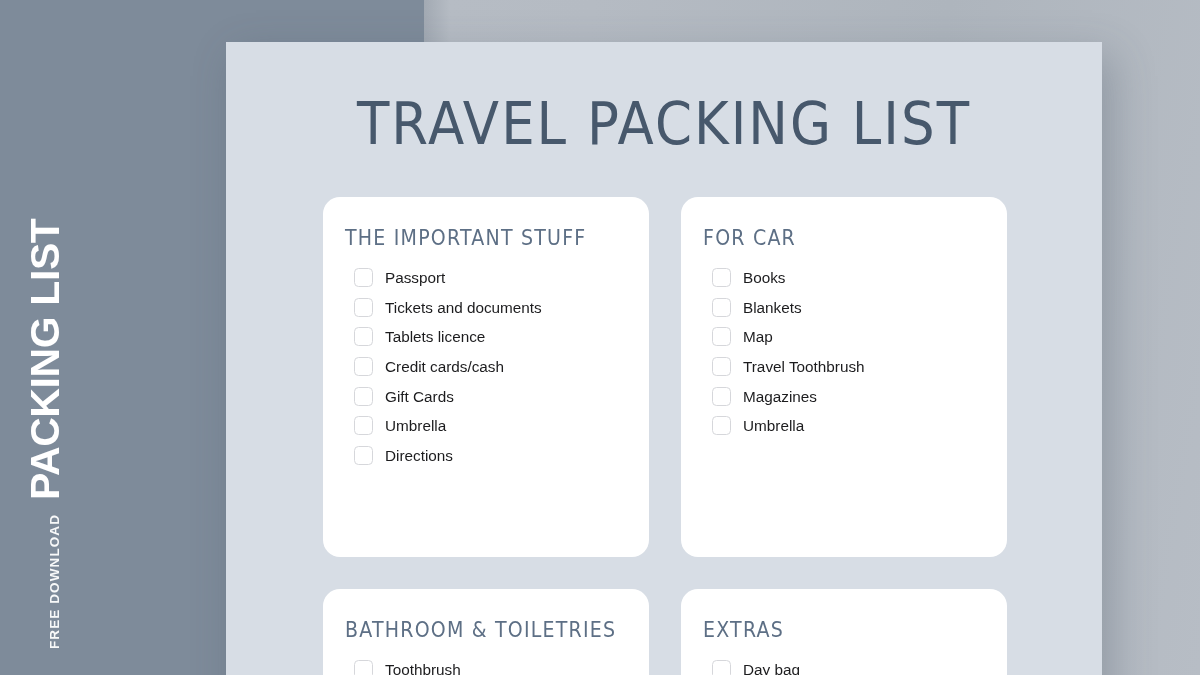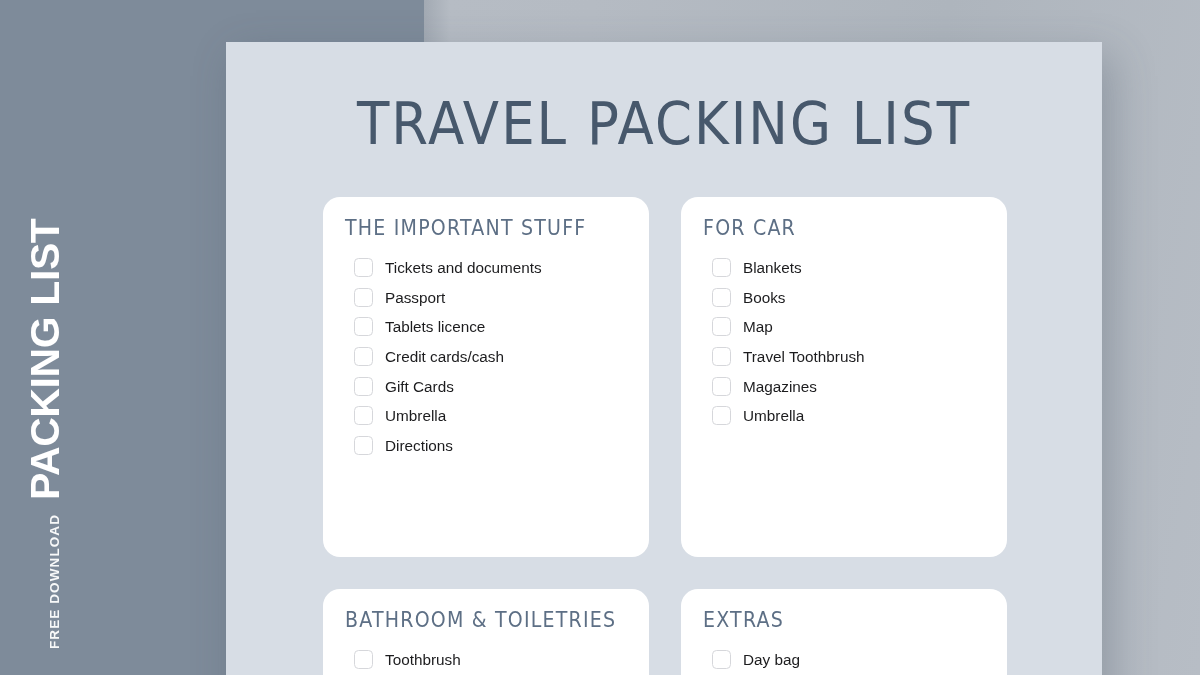--- a/index.html
+++ b/index.html
@@ -112,21 +112,21 @@
     display: grid;
     grid-template-columns: 326px 326px;
     grid-auto-rows: 360px;
     column-gap: 32px;
     row-gap: 32px;
   }
 
   .panel {
     background: #ffffff;
     border-radius: 17px;
-    padding: 21px 22px 16px 22px;
+    padding: 31px 22px 16px 22px;
     box-sizing: border-box;
     overflow: hidden;
   }
 
   .panel-title {
     margin: 0 0 16px 0;
     color: #5d6f85;
     font-family: "DejaVu Sans", sans-serif;
     font-size: 19px;
     font-weight: 400;
@@ -184,28 +184,28 @@
 
     <h1 class="sheet-title">TRAVEL PACKING LIST</h1>
 
     <div class="grid">
 
       <section class="panel">
         <h2 class="panel-title">THE IMPORTANT STUFF</h2>
         <ul class="items">
             <li class="item">
               <span class="checkbox"></span>
+              <span class="item-label">Passport</span>
+            </li>
+            <li class="item">
+              <span class="checkbox"></span>
               <span class="item-label">Tickets and documents</span>
             </li>
             <li class="item">
               <span class="checkbox"></span>
-              <span class="item-label">Passport</span>
-            </li>
-            <li class="item">
-              <span class="checkbox"></span>
               <span class="item-label">Tablets licence</span>
             </li>
             <li class="item">
               <span class="checkbox"></span>
               <span class="item-label">Credit cards/cash</span>
             </li>
             <li class="item">
               <span class="checkbox"></span>
               <span class="item-label">Gift Cards</span>
             </li>
@@ -218,25 +218,25 @@
               <span class="item-label">Directions</span>
             </li>
           </ul>
       </section>
 
       <section class="panel">
         <h2 class="panel-title">FOR CAR</h2>
         <ul class="items">
             <li class="item">
               <span class="checkbox"></span>
+              <span class="item-label">Books</span>
+            </li>
+            <li class="item">
+              <span class="checkbox"></span>
               <span class="item-label">Blankets</span>
-            </li>
-            <li class="item">
-              <span class="checkbox"></span>
-              <span class="item-label">Books</span>
             </li>
             <li class="item">
               <span class="checkbox"></span>
               <span class="item-label">Map</span>
             </li>
             <li class="item">
               <span class="checkbox"></span>
               <span class="item-label">Travel Toothbrush</span>
             </li>
             <li class="item">

